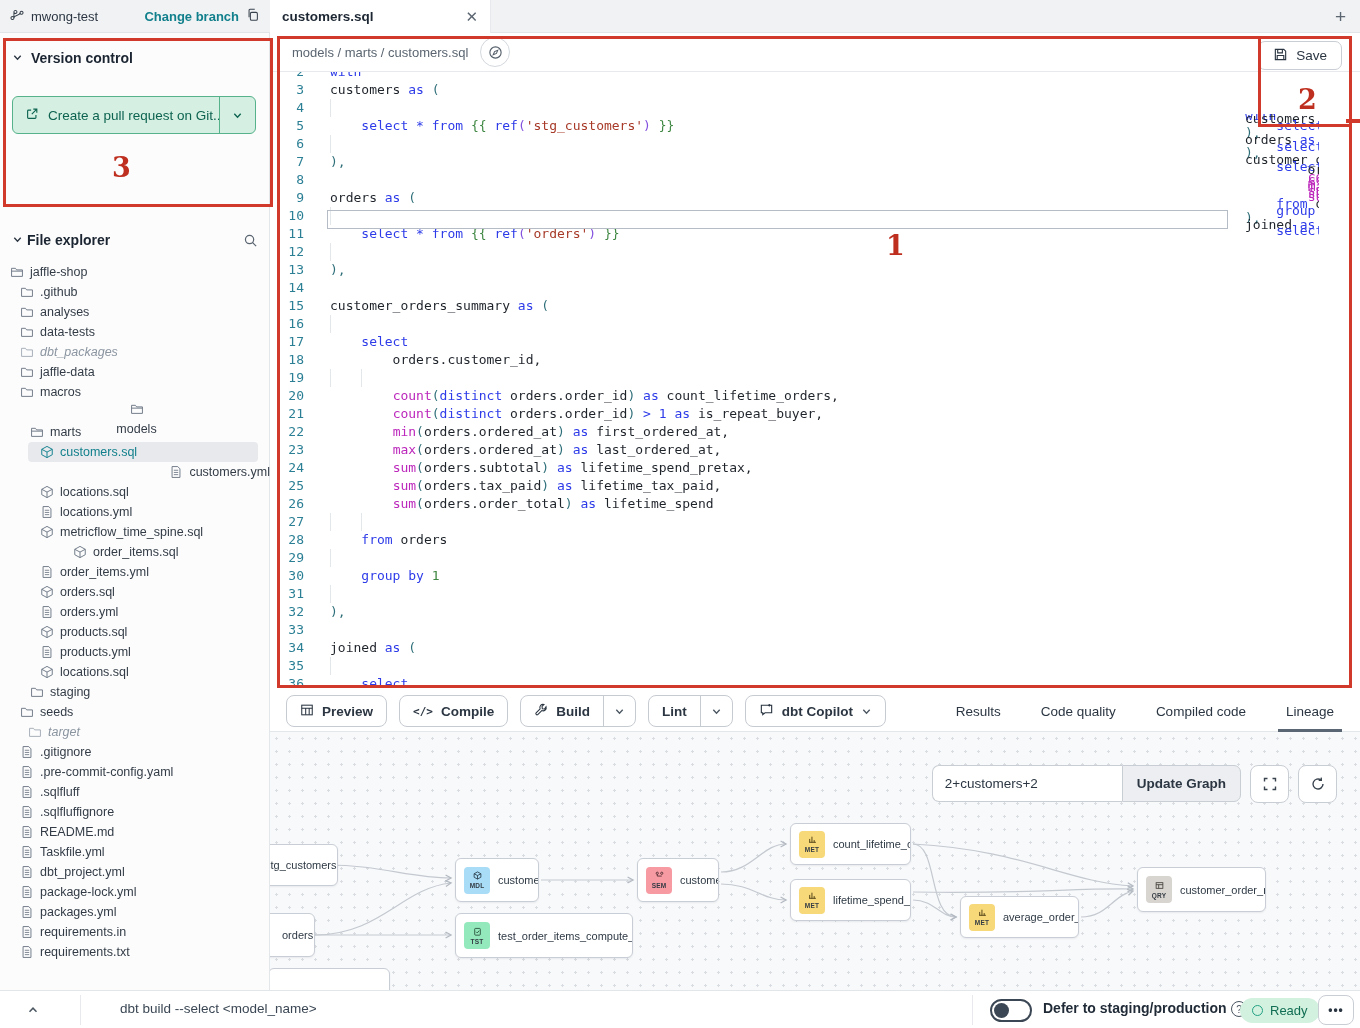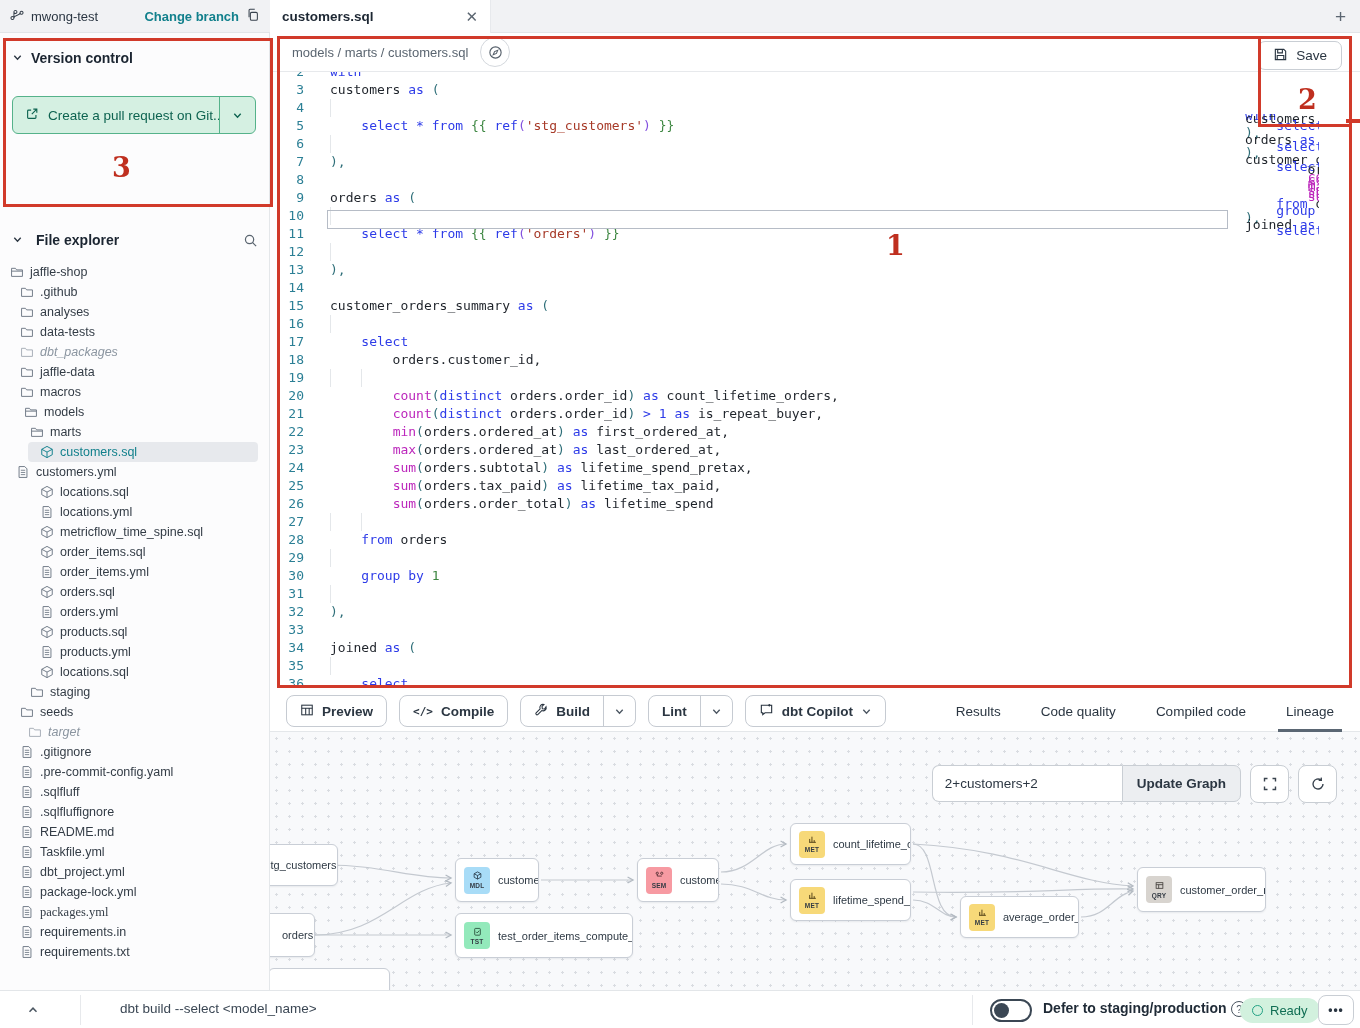--- a/index.html
+++ b/index.html
@@ -18,21 +18,21 @@
   .tab-plus { position:absolute; right:14px; top:6px; font-size:19px; color:#5c6671; cursor:pointer; }
 
   
   .sidebar { position:absolute; left:0; top:33px; width:270px; height:957px; background:#fcfcfd; border-right:1px solid #e4e7ea; }
   .section-head { display:flex; align-items:center; gap:8px; padding:0 12px; height:30px; }
   .section-title { font-size:14px; font-weight:700; color:#1b2531; }
   .vc { position:absolute; left:0; top:10px; width:270px; }
   .pr-btn { position:absolute; left:12px; top:53px; width:244px; height:38px; display:flex; border:1px solid #55b28a; border-radius:6px; background:#d5f0e2; cursor:pointer; overflow:hidden; }
   .pr-main { flex:1; display:flex; align-items:center; gap:9px; padding:0 12px; color:#0d6350; font-size:13.5px; white-space:nowrap; overflow:hidden; }
   .pr-caret { width:36px; border-left:1px solid #55b28a; display:flex; align-items:center; justify-content:center; color:#0d6350; }
-  .fe-head { position:absolute; left:0; top:192px; width:270px; display:flex; align-items:center; gap:13px; padding:0 12px; height:30px; }
+  .fe-head { position:absolute; left:0; top:192px; width:270px; display:flex; align-items:center; gap:4px; padding:0 12px; height:30px; }
   .fe-search { margin-left:auto; color:#59646f; cursor:pointer; display:flex; }
   .tree { position:absolute; left:0; top:229px; width:270px; }
   .trow { height:20px; display:flex; align-items:center; gap:6px; font-size:12.5px; color:#333c46; cursor:pointer; white-space:nowrap; }
   .trow .ticon { display:flex; color:#6e7985; flex:0 0 auto; }
   .trow.muted { color:#8b95a0; font-style:italic; }
   .trow.muted .ticon { color:#a5adb6; }
   .trow.selected { background:#e7e9ed; border-radius:4px; color:#12808c; }
   .trow.selected .ticon { color:#12808c; }
 
   
@@ -209,21 +209,21 @@
           <span>jaffle-data</span>
         </div>
         <div class="trow" style="padding-left: 20px;">
           <span class="ticon">
             <svg width="14" height="14" viewBox="0 0 16 16">
               <path d="M1.8 13V3.8h4.4l1.4 1.8h6.6V13z" fill="none" stroke="currentColor" stroke-width="1.1"></path>
             </svg>
           </span>
           <span>macros</span>
         </div>
-        <div class="trow" style="padding-left: 24px;">
+        <div class="trow" style="padding-left: 3px; flex-direction: column;">
           <span class="ticon">
             <svg width="14" height="14" viewBox="0 0 16 16">
               <path d="M1.8 13V3.8h4.4l1.4 1.8h6.6V13z" fill="none" stroke="currentColor" stroke-width="1.1"></path>
               <path d="M1.8 7h12.4" stroke="currentColor" stroke-width="1.1"></path>
             </svg>
           </span>
           <span>models</span>
         </div>
         <div class="trow" style="padding-left: 30px;">
           <span class="ticon">
@@ -235,21 +235,21 @@
           <span>marts</span>
         </div>
         <div class="trow selected" style="padding-left: 12px; margin-left: 28px; margin-right: 12px;">
           <span class="ticon">
             <svg width="14" height="14" viewBox="0 0 16 16">
               <path d="M8 1.6L14 4.9v6.2L8 14.4L2 11.1V4.9z M2 4.9L8 8.1L14 4.9M8 8.1v6.3" fill="none" stroke="currentColor" stroke-width="1.1"></path>
             </svg>
           </span>
           <span>customers.sql</span>
         </div>
-        <div class="trow" style="padding-left: 16px;">
+        <div class="trow" style="padding-left: 52px; justify-content: flex-end;">
           <span class="ticon">
             <svg width="14" height="14" viewBox="0 0 16 16">
               <path d="M3.5 1.8h6.5l2.5 2.6V14.2h-9z" fill="none" stroke="currentColor" stroke-width="1.1"></path>
               <path d="M5.5 6h5M5.5 8.5h5M5.5 11h5" stroke="currentColor" stroke-width="1"></path>
             </svg>
           </span>
           <span>customers.yml</span>
         </div>
         <div class="trow" style="padding-left: 40px;">
           <span class="ticon">
@@ -269,21 +269,21 @@
           <span>locations.yml</span>
         </div>
         <div class="trow" style="padding-left: 40px;">
           <span class="ticon">
             <svg width="14" height="14" viewBox="0 0 16 16">
               <path d="M8 1.6L14 4.9v6.2L8 14.4L2 11.1V4.9z M2 4.9L8 8.1L14 4.9M8 8.1v6.3" fill="none" stroke="currentColor" stroke-width="1.1"></path>
             </svg>
           </span>
           <span>metricflow_time_spine.sql</span>
         </div>
-        <div class="trow" style="padding-left: 40px;">
+        <div class="trow" style="padding-left: 40px; margin-left: 33px;">
           <span class="ticon">
             <svg width="14" height="14" viewBox="0 0 16 16">
               <path d="M8 1.6L14 4.9v6.2L8 14.4L2 11.1V4.9z M2 4.9L8 8.1L14 4.9M8 8.1v6.3" fill="none" stroke="currentColor" stroke-width="1.1"></path>
             </svg>
           </span>
           <span>order_items.sql</span>
         </div>
         <div class="trow" style="padding-left: 40px;">
           <span class="ticon">
             <svg width="14" height="14" viewBox="0 0 16 16">
@@ -424,21 +424,21 @@
         </div>
         <div class="trow" style="padding-left: 20px;">
           <span class="ticon">
             <svg width="14" height="14" viewBox="0 0 16 16">
               <path d="M3.5 1.8h6.5l2.5 2.6V14.2h-9z" fill="none" stroke="currentColor" stroke-width="1.1"></path>
               <path d="M5.5 6h5M5.5 8.5h5M5.5 11h5" stroke="currentColor" stroke-width="1"></path>
             </svg>
           </span>
           <span>package-lock.yml</span>
         </div>
-        <div class="trow" style="padding-left: 20px; font-family: Liberation Serif, serif;">
+        <div class="trow" style="padding-left: 20px;">
           <span class="ticon">
             <svg width="14" height="14" viewBox="0 0 16 16">
               <path d="M3.5 1.8h6.5l2.5 2.6V14.2h-9z" fill="none" stroke="currentColor" stroke-width="1.1"></path>
               <path d="M5.5 6h5M5.5 8.5h5M5.5 11h5" stroke="currentColor" stroke-width="1"></path>
             </svg>
           </span>
           <span>packages.yml</span>
         </div>
         <div class="trow" style="padding-left: 20px;">
           <span class="ticon">

